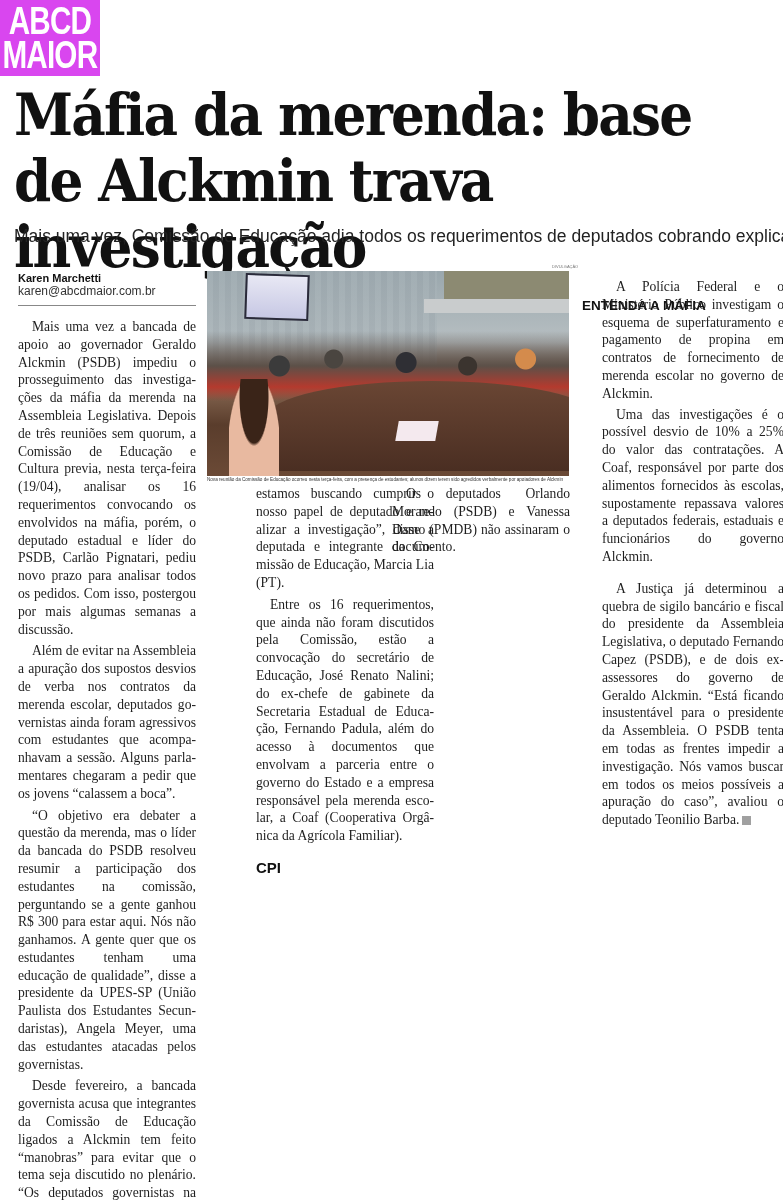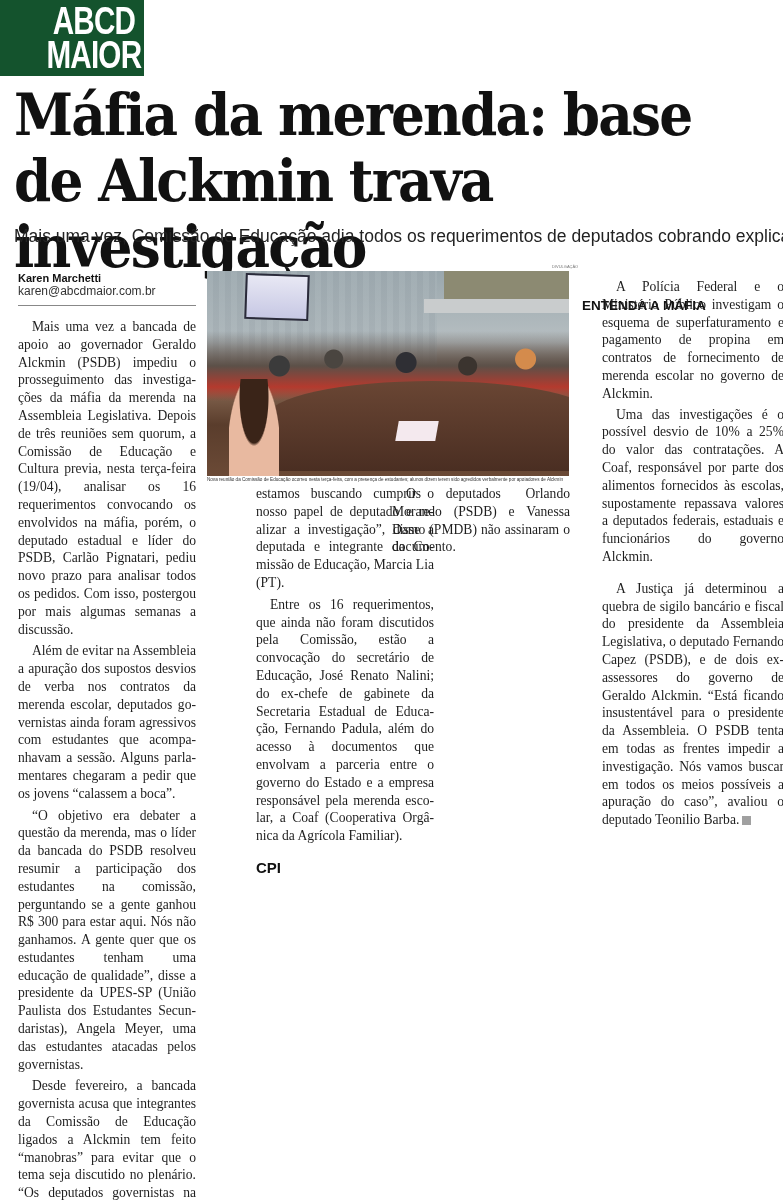--- a/index.html
+++ b/index.html
@@ -1,24 +1,23 @@
 <!DOCTYPE html>
 <html><head>
   <meta charset="utf-8">
   <style>
     html, body { margin: 0; padding: 0; background: #ffffff; }
     body { width: 783px; height: 1200px; position: relative; overflow: hidden; color: #1a1a1a; }
     .logo {
       position: absolute; left: 0; top: 0; width: 100px; height: 76px;
-      background: #14532d; color: #fff;
+      background: #d946ef; color: #fff;
       font-family: "Liberation Sans", sans-serif; font-weight: bold;
       display: flex; flex-direction: column; align-items: center; justify-content: center;
       line-height: 34px; font-size: 38px; letter-spacing: -1px;
       transform-origin: left top;
-      padding-left: 44px;
     }
     .logo span { display: block; transform: scaleX(0.78); transform-origin: center; }
     .headline {
       position: absolute; left: 14px; top: 82px; width: 765px; margin: 0;
       font-family: "DejaVu Serif", serif; font-weight: bold;
       font-size: 58px; line-height: 66px; letter-spacing: -2px; color: #111;
       transform: scaleX(0.92); transform-origin: left top;
     }
     .deck {
       position: absolute; left: 14px; top: 226px; width: 765px;

